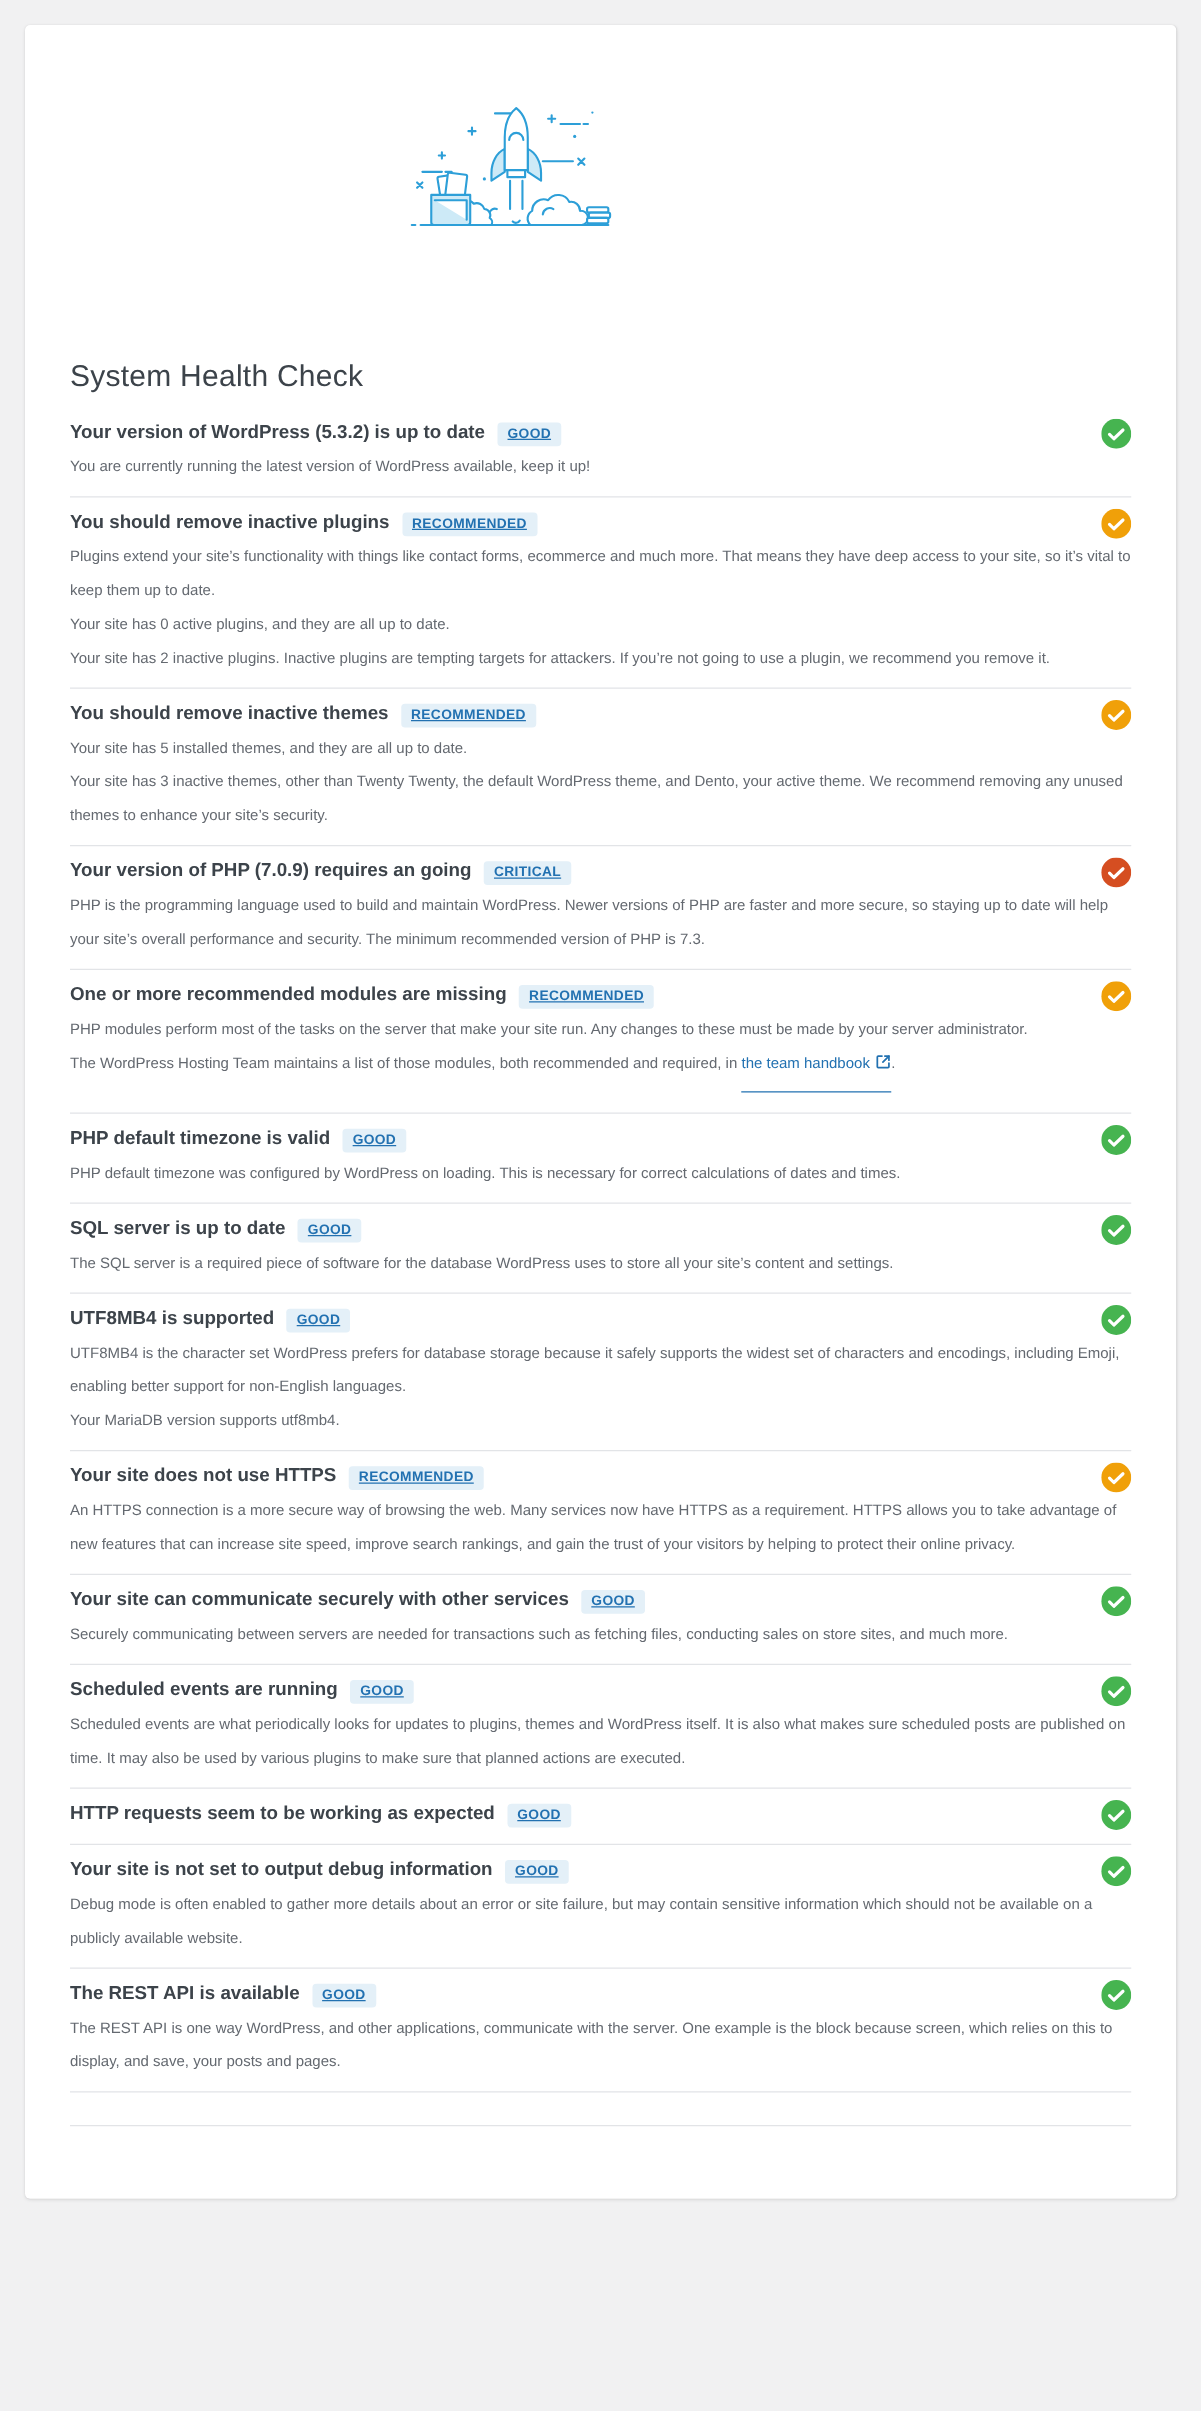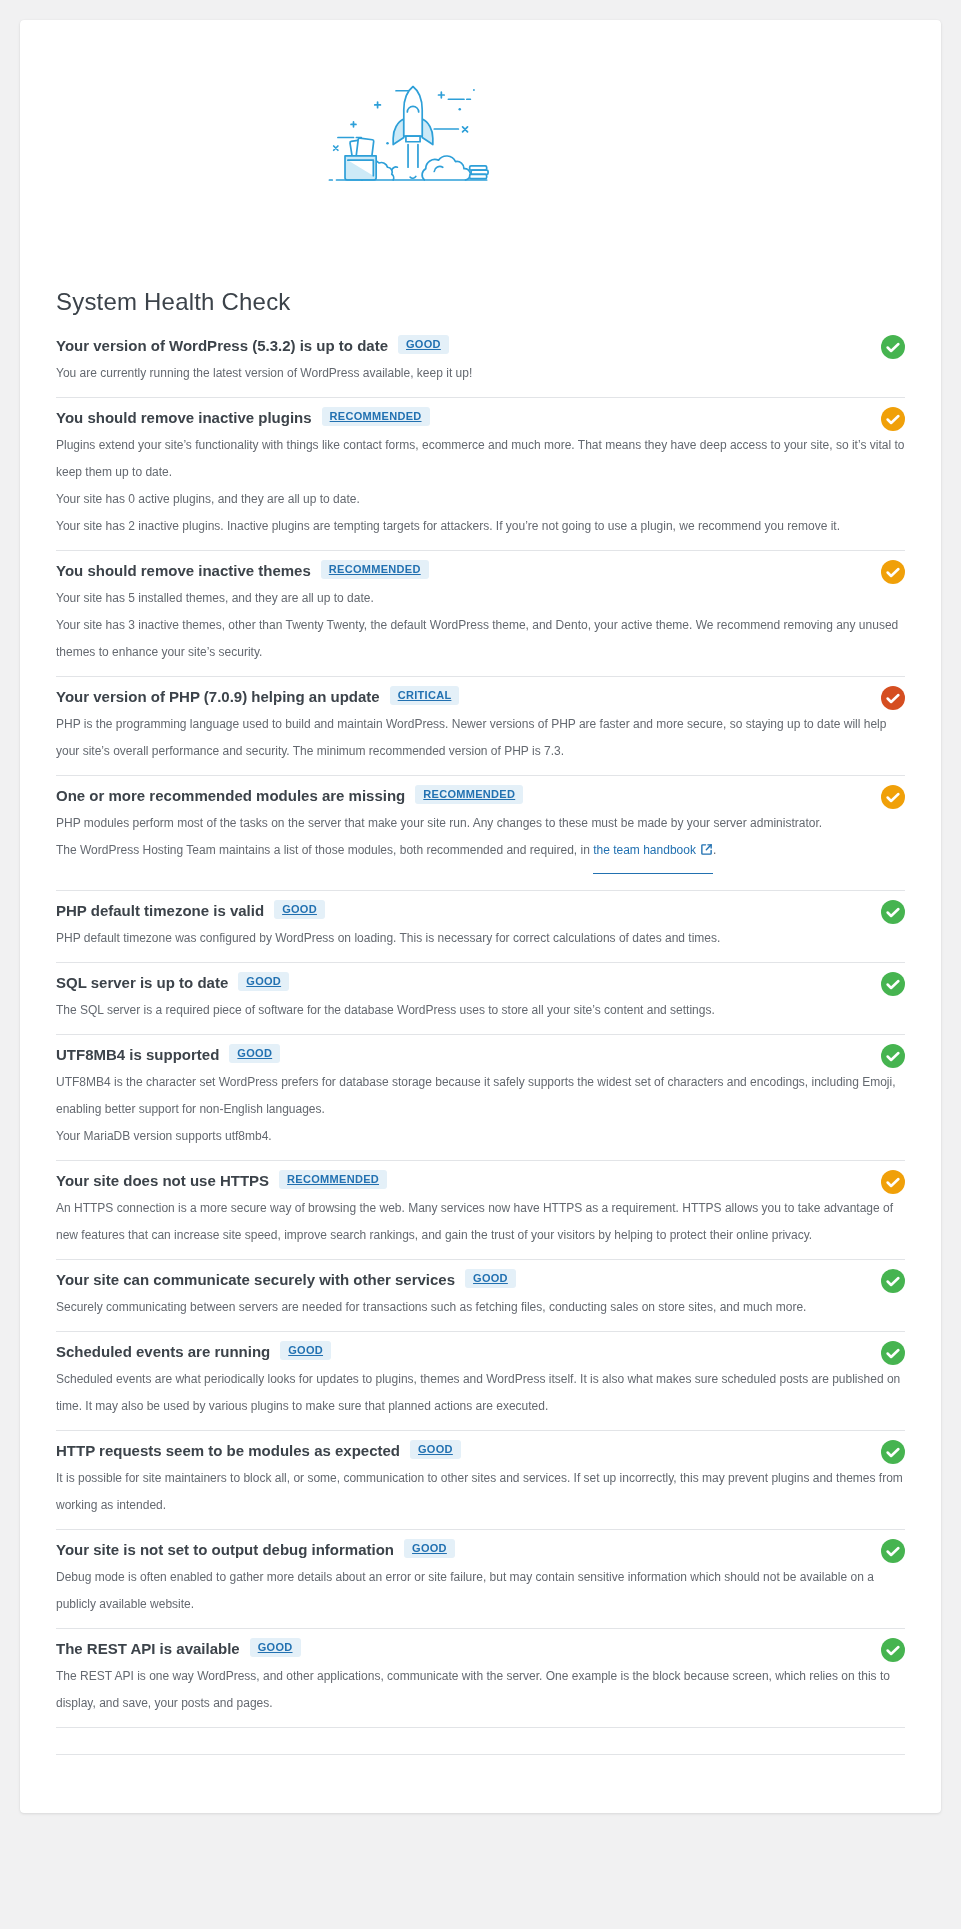--- a/index.html
+++ b/index.html
@@ -21,21 +21,21 @@
   .illustration{width:170px;margin:0 auto;transform:translateX(-68px);color:var(--illo)}
   .illustration svg{display:block;width:170px;height:auto}
   .f-light{fill:var(--illo-light)} .f-white{fill:#fff} .f-dot{fill:var(--illo)}
   .page-title{
     margin:98px 0 8px;text-align:left;font-size:24px;font-weight:500;
     color:var(--heading);letter-spacing:.2px;
   }
   .items{margin-top:10px}
   .item{position:relative;padding:9px 0 10px;border-bottom:1px solid var(--divider)}
   .item.extra-space{padding-bottom:26px}
-  .item-head{display:flex;align-items:flex-start;min-height:22px;padding-right:44px;margin-bottom:3px}
+  .item-head{display:flex;align-items:flex-end;min-height:22px;padding-right:44px;margin-bottom:3px}
   .item-title{margin:0;font-size:15px;font-weight:700;color:var(--heading);line-height:22px}
   .badge{
     margin-left:10px;font-size:11px;font-weight:700;letter-spacing:.3px;line-height:1;
     color:var(--accent);background:var(--badge-bg);padding:4px 8px;border-radius:3px;white-space:nowrap;text-decoration:underline;
   }
   .status-icon{position:absolute;right:0;top:9px;width:24px;height:24px}
   .item-body p{margin:0;font-size:12px;line-height:27px;color:var(--body-text)}
   .inline-link{
     color:var(--accent);text-decoration:none;border-bottom:1px solid var(--accent);
     padding-bottom:16px;cursor:pointer;
@@ -144,21 +144,21 @@
       </svg>
     </span>
     <div class="item-body">
           <p>Your site has 5 installed themes, and they are all up to date.</p>
           <p>Your site has 3 inactive themes, other than Twenty Twenty, the default WordPress theme, and Dento, your active theme. We recommend removing any unused themes to enhance your site’s security.</p>
         </div>
   </section>
 
   <section class="item">
     <div class="item-head">
-      <h3 class="item-title">Your version of PHP (7.0.9) helping an update</h3>
+      <h3 class="item-title">Your version of PHP (7.0.9) requires an going</h3>
       <span class="badge">CRITICAL</span>
     </div>
     <span class="status-icon">
       <svg viewBox="0 0 24 24" width="24" height="24">
         <circle cx="12" cy="12" r="12" fill="#d54e21"></circle>
         <path d="M6.6 12.5 l3.5 3.5 L17.4 9" fill="none" stroke="#fff" stroke-width="2.5" stroke-linecap="round" stroke-linejoin="round"></path>
       </svg>
     </span>
     <div class="item-body">
           <p>PHP is the programming language used to build and maintain WordPress. Newer versions of PHP are faster and more secure, so staying up to date will help your site’s overall performance and security. The minimum recommended version of PHP is 7.3.</p>
@@ -278,32 +278,29 @@
         <path d="M6.6 12.5 l3.5 3.5 L17.4 9" fill="none" stroke="#fff" stroke-width="2.5" stroke-linecap="round" stroke-linejoin="round"></path>
       </svg>
     </span>
     <div class="item-body">
           <p>Scheduled events are what periodically looks for updates to plugins, themes and WordPress itself. It is also what makes sure scheduled posts are published on time. It may also be used by various plugins to make sure that planned actions are executed.</p>
         </div>
   </section>
 
   <section class="item">
     <div class="item-head">
-      <h3 class="item-title">HTTP requests seem to be modules as expected</h3>
-      <span class="badge">GOOD</span>
-    </div>
-    <span class="status-icon">
-      <svg viewBox="0 0 24 24" width="24" height="24">
-        <circle cx="12" cy="12" r="12" fill="#46b450"></circle>
-        <path d="M6.6 12.5 l3.5 3.5 L17.4 9" fill="none" stroke="#fff" stroke-width="2.5" stroke-linecap="round" stroke-linejoin="round"></path>
-      </svg>
-    </span>
-    <div class="item-body">
-          <p>It is possible for site maintainers to block all, or some, communication to other sites and services. If set up incorrectly, this may prevent plugins and themes from working as intended.</p>
-        </div>
+      <h3 class="item-title">HTTP requests seem to be working as expected</h3>
+      <span class="badge">GOOD</span>
+    </div>
+    <span class="status-icon">
+      <svg viewBox="0 0 24 24" width="24" height="24">
+        <circle cx="12" cy="12" r="12" fill="#46b450"></circle>
+        <path d="M6.6 12.5 l3.5 3.5 L17.4 9" fill="none" stroke="#fff" stroke-width="2.5" stroke-linecap="round" stroke-linejoin="round"></path>
+      </svg>
+    </span>
   </section>
 
   <section class="item">
     <div class="item-head">
       <h3 class="item-title">Your site is not set to output debug information</h3>
       <span class="badge">GOOD</span>
     </div>
     <span class="status-icon">
       <svg viewBox="0 0 24 24" width="24" height="24">
         <circle cx="12" cy="12" r="12" fill="#46b450"></circle>

